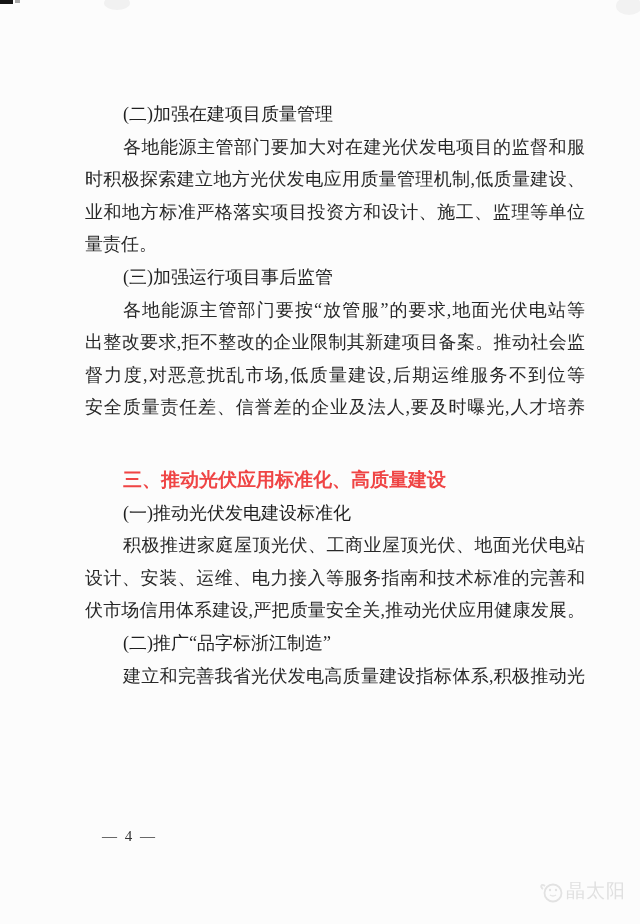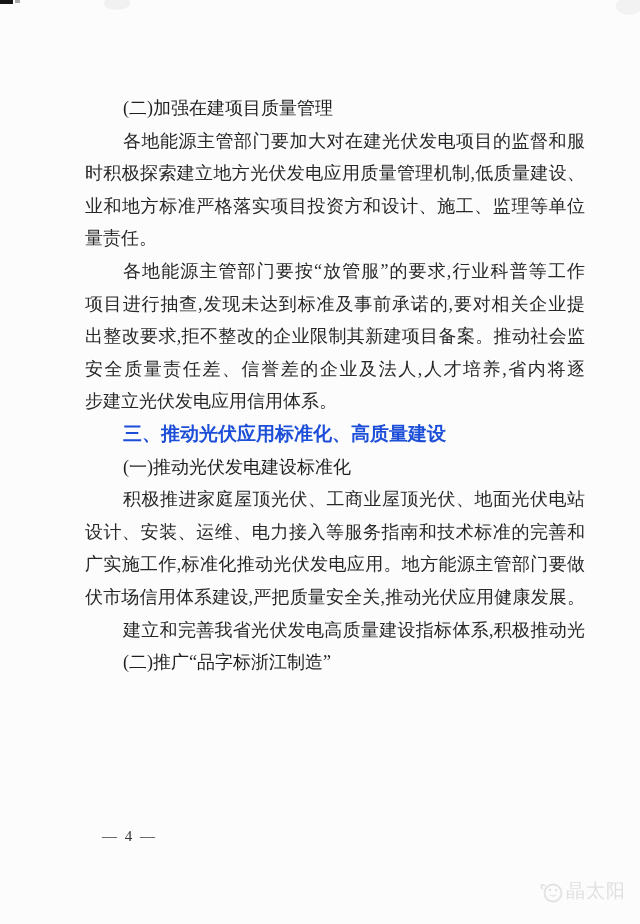--- a/index.html
+++ b/index.html
@@ -7,40 +7,41 @@
     position:relative;
     width:640px;height:924px;
     background:#fcfcfc;
     overflow:hidden;
     font-family:"Liberation Serif","DejaVu Serif",serif;
     color:#262626;
   }
   
   .content{
     position:absolute;
-    left:85px; top:92px;
+    left:85px; top:98px;
     width:500px;
   }
   .line{
     height:32.6px;
     line-height:32.6px;
     white-space:nowrap;
     font-size:18px;
     letter-spacing:0;
   }
   .l-body{ color:#282828; }
   .l-kai{
     color:#1f1f1f;
     font-size:18px;
   }
   .l-bold{
     font-family:Liberation Sans, sans-serif;
     font-weight:bold;
     font-size:19px;
-    color:#1d4ed8;
+    color:#ef4444;
+    margin-top:40px;
   }
   .indent{ text-indent:38px; }
   .justify{
     white-space:normal;
     text-align:justify;
     text-align-last:justify;
     overflow:hidden;
   }
   
   .page-number{
@@ -99,33 +100,32 @@
   <div class="artifact-tl2"></div>
   <div class="artifact-tc"></div>
   <div class="artifact-tr"></div>
 
   <div class="content" id="doc-lines">
       <div class="line l-kai indent">(二)加强在建项目质量管理</div>
       <div class="line l-body indent justify">各地能源主管部门要加大对在建光伏发电项目的监督和服</div>
       <div class="line l-body justify">时积极探索建立地方光伏发电应用质量管理机制,低质量建设、行</div>
       <div class="line l-body justify">业和地方标准严格落实项目投资方和设计、施工、监理等单位质</div>
       <div class="line l-body">量责任。</div>
-      <div class="line l-body indent justify">各地能源主管部门要按“放管服”的要求,行业科普等工作</div>
-      <div class="line l-body justify">项目进行抽查,发现未达到标准及事前承诺的,要对相关企业提</div>
+      <div class="line l-kai indent">(三)加强运行项目事后监管</div>
+      <div class="line l-body indent justify">各地能源主管部门要按“放管服”的要求,地面光伏电站等</div>
       <div class="line l-body justify">出整改要求,拒不整改的企业限制其新建项目备案。推动社会监</div>
-      <div class="line l-body justify">安全质量责任差、信誉差的企业及法人,人才培养,省内将逐</div>
-      <div class="line l-body">步建立光伏发电应用信用体系。</div>
+      <div class="line l-body justify">督力度,对恶意扰乱市场,低质量建设,后期运维服务不到位等</div>
+      <div class="line l-body justify">安全质量责任差、信誉差的企业及法人,要及时曝光,人才培养</div>
       <div class="line l-bold indent">三、推动光伏应用标准化、高质量建设</div>
       <div class="line l-kai indent">(一)推动光伏发电建设标准化</div>
       <div class="line l-body indent justify">积极推进家庭屋顶光伏、工商业屋顶光伏、地面光伏电站等</div>
       <div class="line l-body justify">设计、安装、运维、电力接入等服务指南和技术标准的完善和推</div>
-      <div class="line l-body justify">广实施工作,标准化推动光伏发电应用。地方能源主管部门要做</div>
       <div class="line l-body justify">伏市场信用体系建设,严把质量安全关,推动光伏应用健康发展。</div>
+      <div class="line l-kai indent">(二)推广“品字标浙江制造”</div>
       <div class="line l-body indent justify">建立和完善我省光伏发电高质量建设指标体系,积极推动光</div>
-      <div class="line l-kai indent">(二)推广“品字标浙江制造”</div>
     </div>
 
   <div class="page-number">— 4 —</div>
 
   <div class="watermark">
     <span class="wm-icon">
       <svg width="30" height="28" viewBox="0 0 30 28">
         <circle cx="17" cy="16" r="8.5" fill="none" stroke="#e2e2e2" stroke-width="1.8"></circle>
         <path d="M9 9 C5 6, 4 10, 7 12" fill="none" stroke="#e4e4e4" stroke-width="1.8"></path>
         <circle cx="14" cy="13" r="1.2" fill="#e2e2e2"></circle>

